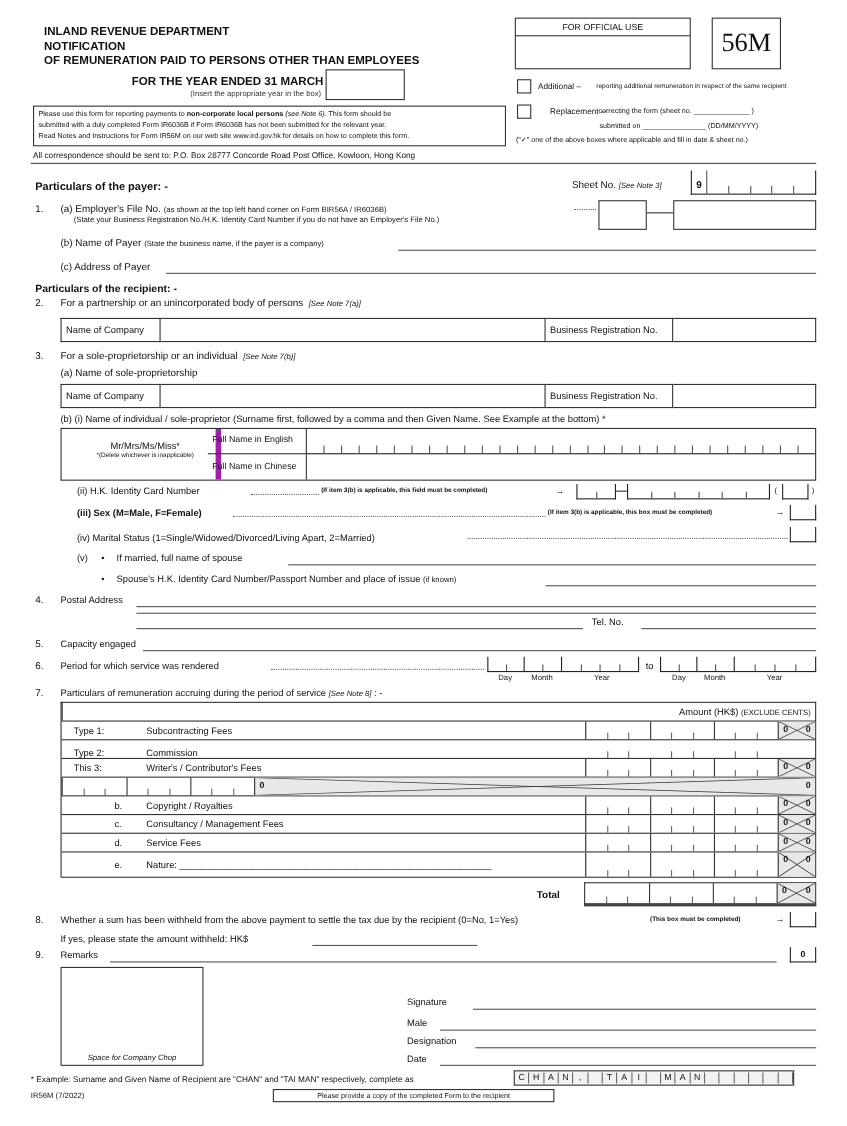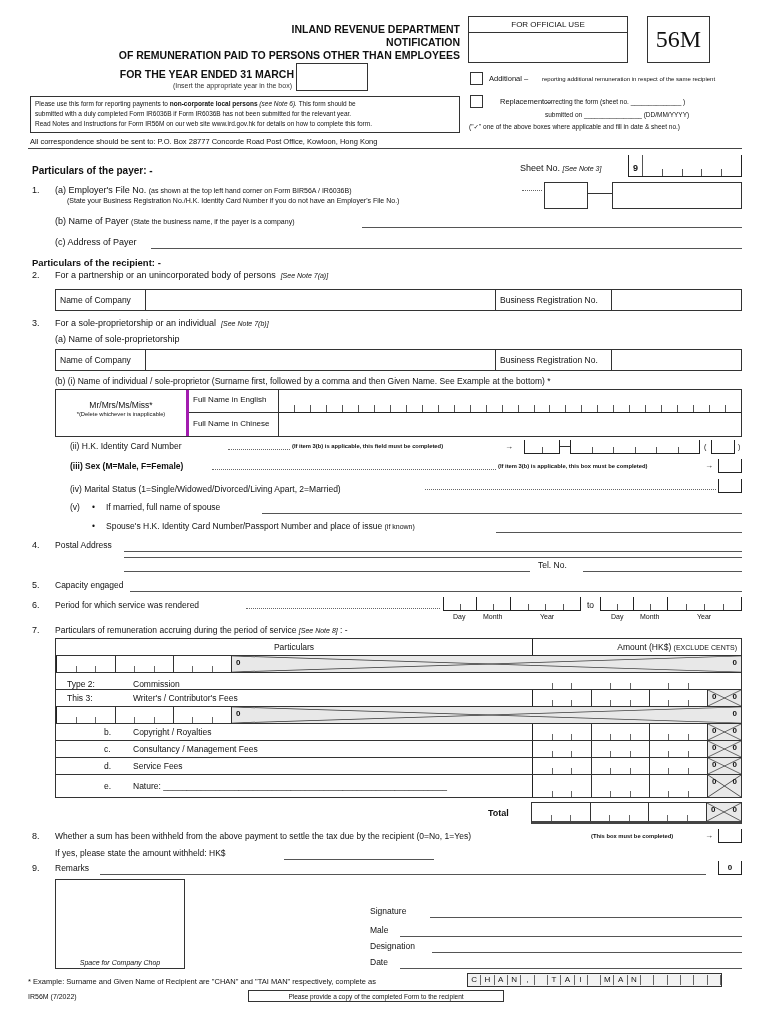--- a/index.html
+++ b/index.html
@@ -3,21 +3,21 @@
 <meta charset="utf-8">
 <style>
   * { box-sizing: border-box; margin: 0; padding: 0; }
   html, body { width: 770px; height: 1024px; background: #fff; }
   body { font-family: "Liberation Sans", "DejaVu Sans", sans-serif; color: #111; position: relative; overflow: hidden; font-size: 9px; }
   .abs { position: absolute; }
   .bold { font-weight: bold; }
   .ital { font-style: italic; }
   .box { border: 1px solid #333; background: #fff; }
   .uline { border-bottom: 1px solid #555; }
-  .hdr-title { font-weight: bold; font-size: 10.5px; text-align: right; line-height: 13px; }
+  .hdr-title { font-weight: bold; font-size: 10.5px; text-align: left; line-height: 13px; }
   .small { font-size: 7px; }
   .lbl { font-size: 9px; white-space: nowrap; }
   .tick-box { display: flex; align-items: flex-end; border-bottom: 1.5px solid #222; border-left: 1.5px solid #222; border-right: 1.5px solid #222; }
   .tick { flex: 1; border-right: 1px solid #555; height: 6px; }
   .tick:last-child { border-right: none; }
   table.grid { border-collapse: collapse; position: absolute; }
   table.grid td { border: 1px solid #333; font-size: 8.5px; padding: 0 4px; white-space: nowrap; }
   .amt-cell { border-left: 1px solid #333; position: relative; }
   .amt-ticks { position: absolute; left: 0; right: 0; bottom: 0; height: 6px; display: flex; }
   .amt-ticks span { flex: 1; border-right: 1px solid #666; }
@@ -114,21 +114,21 @@
     <td style="width:350px;"><span></span></td>
     <td style="width:116px;">Business Registration No.</td>
     <td><span></span></td>
   </tr>
 </tbody>
   </table>
 
 <div class="abs lbl" style="left:55px; top:376px; font-size:8.5px;">(b) (i)   Name of individual / sole-proprietor  (Surname first, followed by a comma and then Given Name.   See Example at the bottom) *</div>
 
 <div class="abs" style="left:55px; top:389px; width:687px; height:48px; border:1px solid #333;">
-  <div class="abs" style="left:0; top:0; width:133px; height:46px; border-right:3px solid #a21caf;">
+  <div class="abs" style="left:12px; top:0; width:133px; height:46px; border-right:5px solid #a21caf;">
     <div style="text-align:center; font-size:8.5px; margin-top:10px;">Mr/Mrs/Ms/Miss*</div>
     <div style="text-align:center; font-size:5.8px; margin-top:1px;">*(Delete whichever is inapplicable)</div>
   </div>
   <div class="abs" style="left:133px; top:0; width:90px; height:23px; border-right:1px solid #333; border-bottom:1px solid #333; font-size:8px; padding:5px 4px;">Full Name in English</div>
   <div class="abs" style="left:133px; top:23px; width:90px; height:23px; border-right:1px solid #333; font-size:8px; padding:6px 4px;">Full Name in Chinese</div>
   <div class="abs" style="left:223px; top:0; right:0; height:23px; border-bottom:1.5px solid #222; display:flex; align-items:flex-end;">
     <div style="display:flex; width:100%; height:7px;">
       <span style="flex:1;border-right:1px solid #555"></span>
         <span style="flex:1;border-right:1px solid #555"></span>
         <span style="flex:1;border-right:1px solid #555"></span>
@@ -256,25 +256,29 @@
   </div>
 <div class="abs" style="left:611px; top:613px; font-size:7px;">Day</div>
 <div class="abs" style="left:640px; top:613px; font-size:7px;">Month</div>
 <div class="abs" style="left:697px; top:613px; font-size:7px;">Year</div>
 
 <div class="abs lbl" style="left:32px; top:625px;">7.</div>
 <div class="abs lbl" style="left:55px; top:625px; font-size:8.5px;"><span>Particulars of remuneration accruing during the period of service</span> <i class="small">[See Note 8]</i> <span>: -</span></div>
 
 <div class="abs" style="left:55px; top:638px; width:687px; border:1px solid #333; border-bottom:none;">
   <div style="display:flex; height:17px; border-bottom:1px solid #333;">
-    <div style="width:476px; text-align:center; font-size:8.5px; line-height:16px;">Particulars</div>
     <div style="flex:1; border-left:1.5px solid #222; text-align:right; padding-right:4px; font-size:8.5px; line-height:16px;"><span>Amount (HK$)</span> <span class="small">(EXCLUDE CENTS)</span></div>
   </div>
   <div id="rem-rows">
       <div style="display: flex; height: 17px; border-bottom: 1px solid rgb(51, 51, 51);">
+        <div style="width:476px; display:flex; align-items:center; font-size:8.5px; white-space:nowrap;">
+          <span style="width:48px; padding-left:11px;">Type 1:</span>
+          <span style="width:29px;"></span>
+          <span>Subcontracting Fees</span>
+        </div>
         <div style="flex:1; display:flex; border-left:1.5px solid #222;">
           <div class="amt-cell" style="width:58px; border-left:none;">
             <div class="amt-ticks">
               <span></span>
               <span></span>
               <span></span>
             </div>
           </div>
           <div class="amt-cell" style="width:58px;">
             <div class="amt-ticks">

